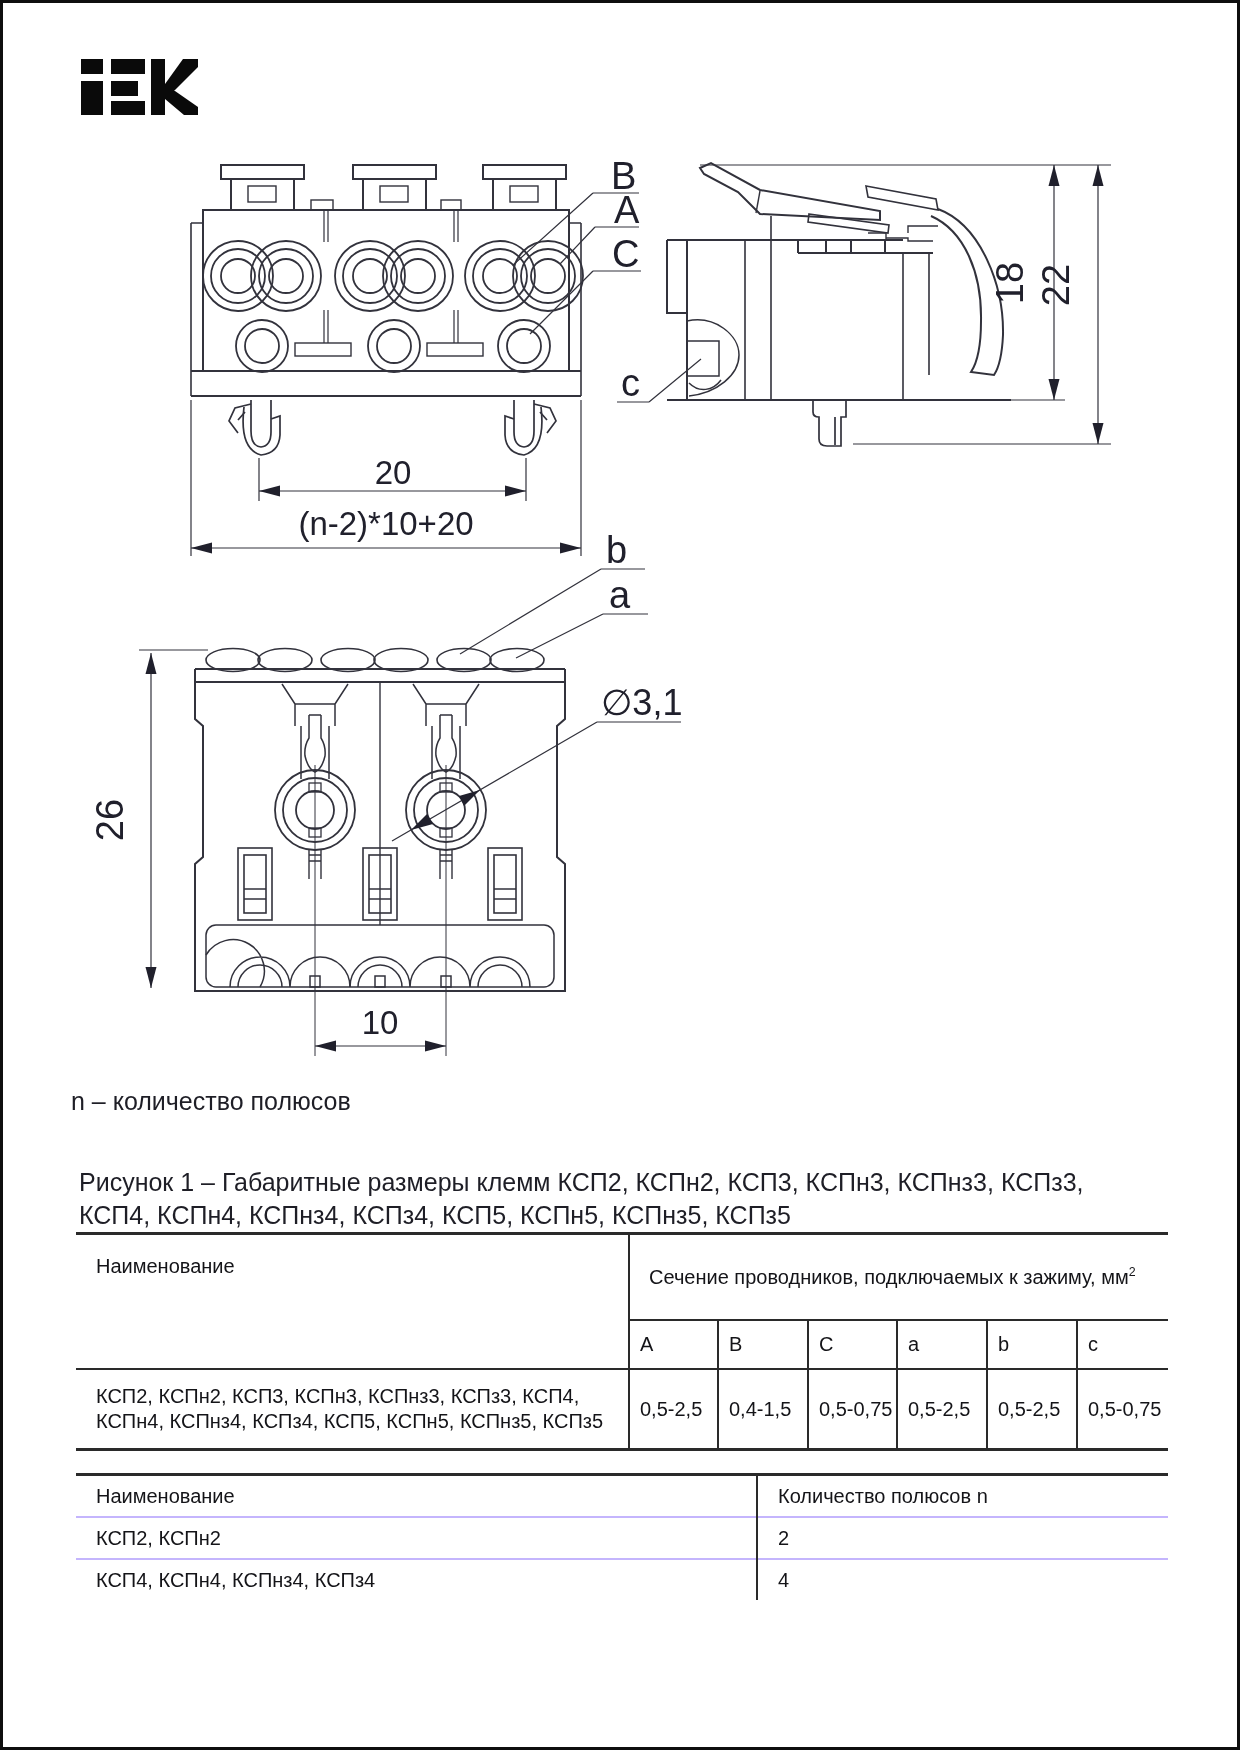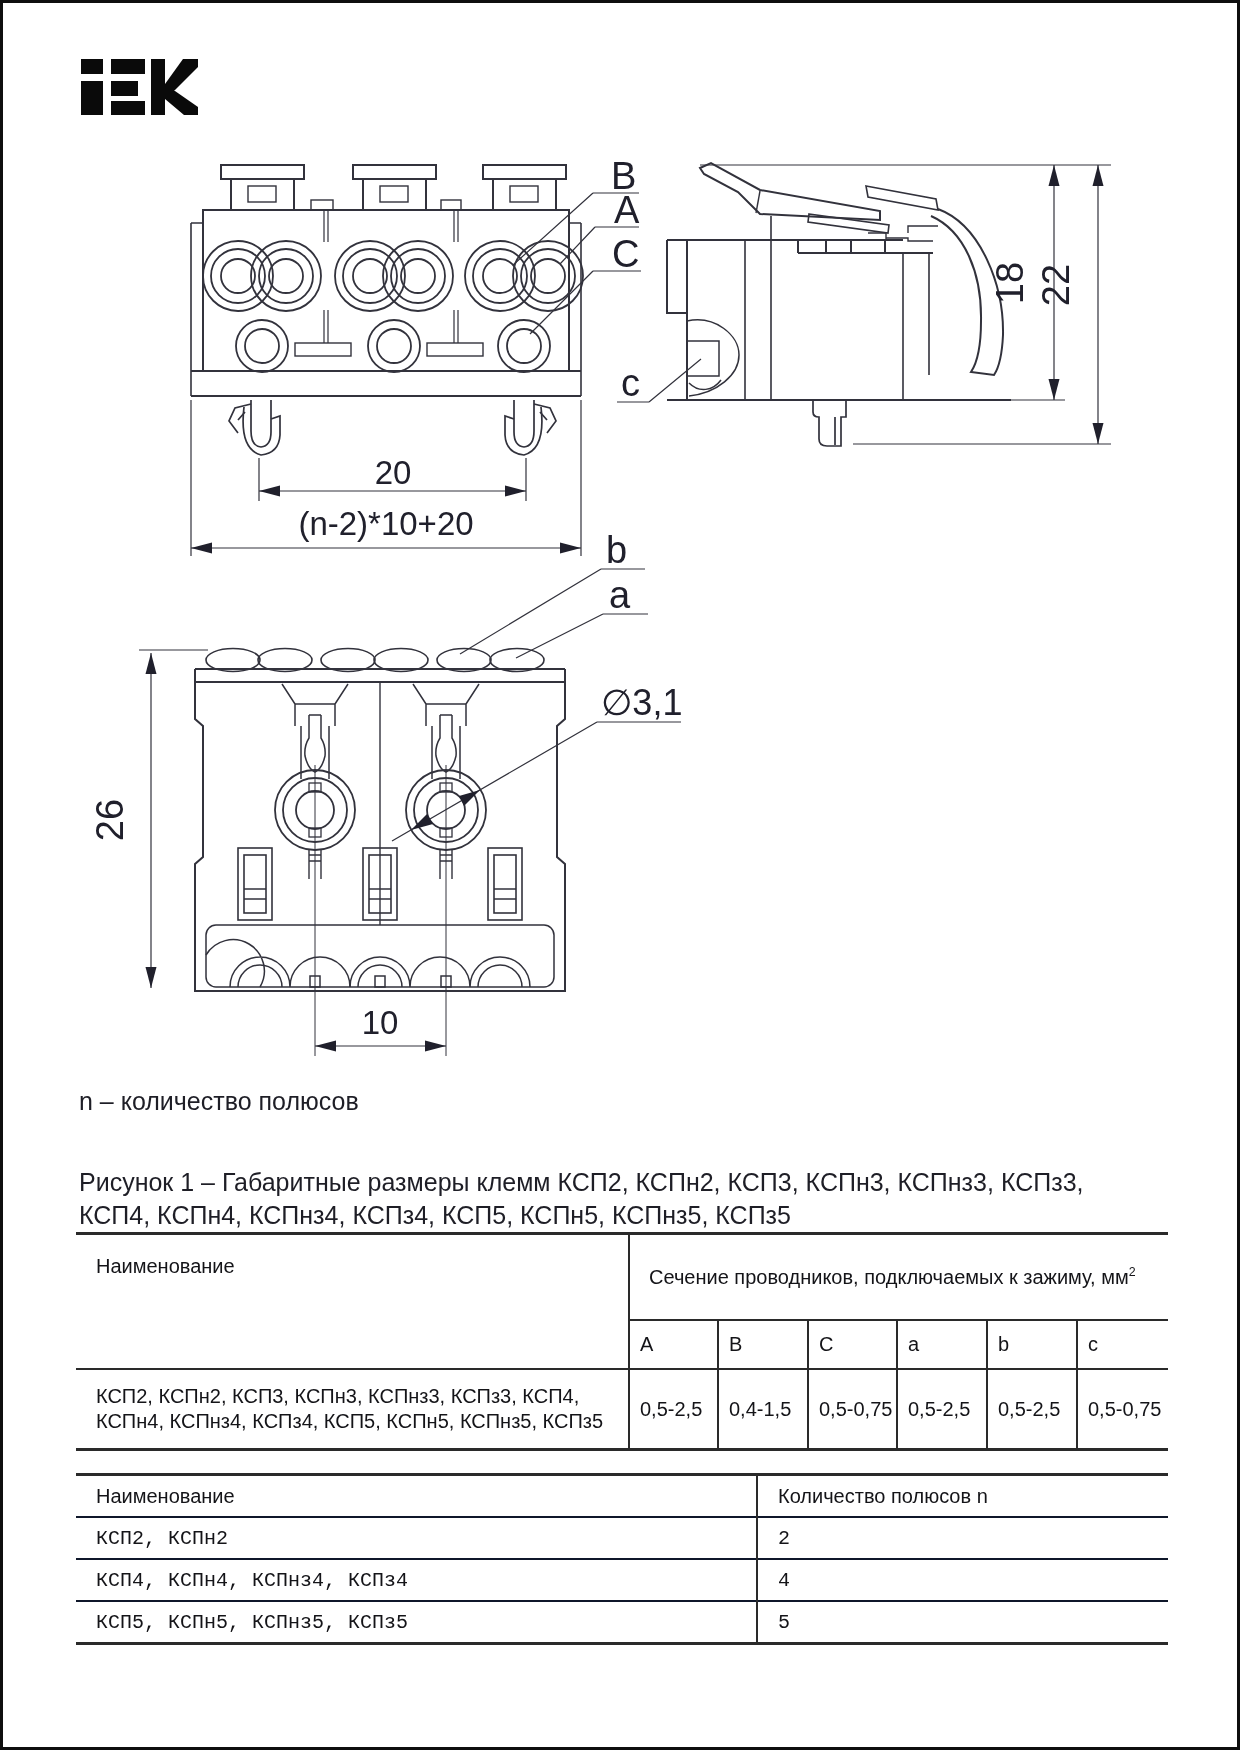--- a/index.html
+++ b/index.html
@@ -4,38 +4,38 @@
 <style>
   html,body { margin:0; padding:0; background:#888; }
   .page {
     position:relative; width:1240px; height:1750px; background:#ffffff;
     border:3px solid #0e0e0e; box-sizing:border-box; overflow:hidden;
     font-family:"Liberation Sans","DejaVu Sans",sans-serif; color:#1e1e26;
   }
   .logo { position:absolute; left:78px; top:56px; }
   .drawings { position:absolute; left:70px; top:130px; }
   .drawings text { font-family:"Liberation Sans","DejaVu Sans",sans-serif; fill:#20202c; }
-  .note { position:absolute; left:76px; top:1084px; font-size:25px; }
+  .note { position:absolute; left:68px; top:1084px; font-size:25px; }
   .caption { position:absolute; left:76px; top:1163px; width:1080px; font-size:25px; line-height:1.33; }
   table.tbl { position:absolute; border-collapse:collapse; table-layout:fixed; font-size:20px; color:#141418; }
   table.tbl td { padding:0 0 0 20px; vertical-align:middle; overflow:hidden; }
   .t1 { left:73px; top:1229px; width:1092px; }
   .t2 { left:73px; top:1470px; width:1092px; }
   .t1 .r1 td { border-top:3px solid #2a2a2a; }
   .t1 .name-h { border-right:2px solid #2a2a2a; vertical-align:top; padding-top:20px; height:113px; }
   .t1 .sec-h { border-bottom:2px solid #2a2a2a; height:71px; padding-left:19px; }
   .t1 .r2 td { height:40px; padding-left:10px; }
   .t1 .r2 td + td { border-left:2px solid #2a2a2a; }
   .t1 .r3 td { border-top:2px solid #2a2a2a; border-bottom:3px solid #2a2a2a; height:78px; }
   .t1 .r3 .name-c { border-right:2px solid #2a2a2a; line-height:1.25; }
   .t1 .r3 td.val { padding-left:10px; }
   .t1 .r3 td.val + td.val { border-left:2px solid #2a2a2a; }
   .t2 td { height:40px; }
   .t2 .hr td { border-top:3px solid #2a2a2a; }
-  .t2 .dr td { border-top:2px solid #0f172a;font-family:Liberation Mono, monospace; }
+  .t2 .dr td { border-top:2px solid #c4b5fd; }
   .t2 .last td { border-bottom:3px solid #2a2a2a; }
   .t2 td.c2 { border-left:2px solid #2a2a2a;margin-left:44px; }
   sup { font-size:0.62em; }
 </style>
 </head>
 <body>
 
 <div class="page">
 
   <svg class="logo" width="118" height="58" viewBox="0 0 118 58">
@@ -317,20 +317,16 @@
         <td class="c2">Количество полюсов n</td>
       </tr>
       <tr class="dr">
         <td>КСП2, КСПн2</td>
         <td class="c2">2</td>
       </tr>
       <tr class="dr">
         <td>КСП4, КСПн4, КСПнз4, КСПз4</td>
         <td class="c2">4</td>
       </tr>
-      <tr class="dr last">
-        <td>КСП5, КСПн5, КСПнз5, КСПз5</td>
-        <td class="c2">5</td>
-      </tr>
     </tbody>
   </table>
 
 </div>
 
 </body></html>

